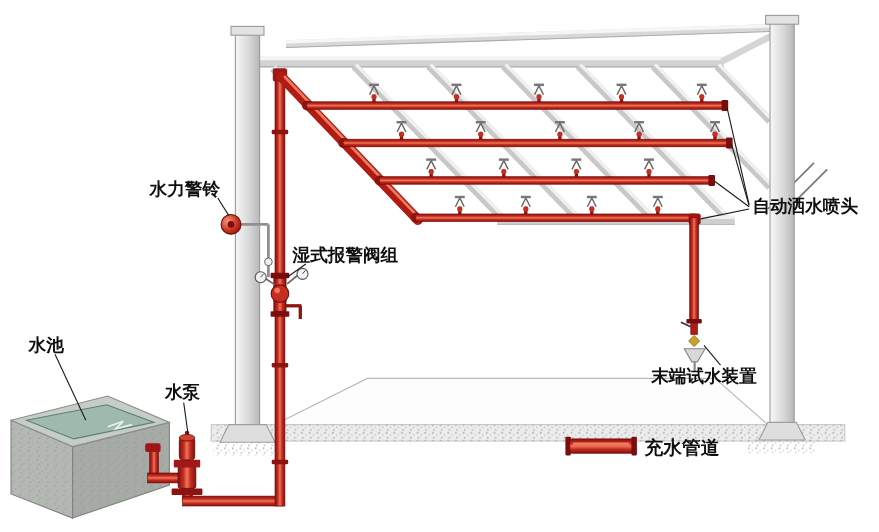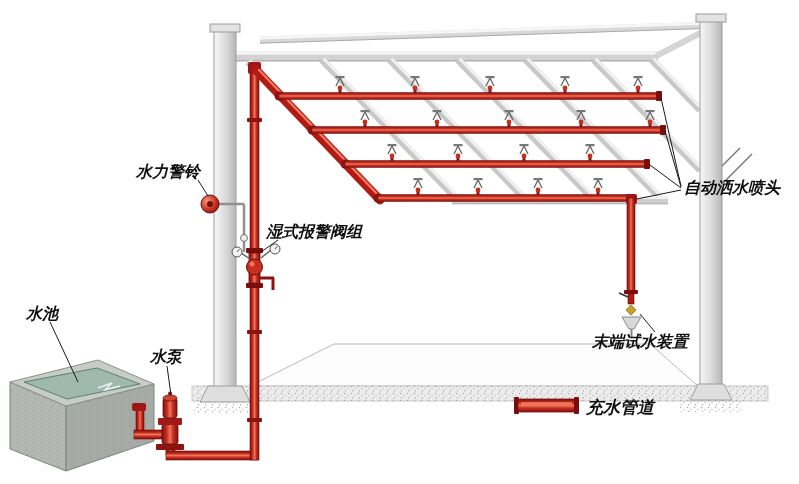--- a/index.html
+++ b/index.html
@@ -2,21 +2,20 @@
 <html><head>
 <meta charset="utf-8">
 <style>
   html,body{margin:0;padding:0;background:#ffffff;}
   .stage{
     position:relative;
     width:799px;height:484px;
     background:#ffffff;
     overflow:hidden;
     font-family:"Liberation Sans","DejaVu Sans",sans-serif;
-    font-style:italic;
   }
   svg{display:block;}
   .lbl{font-size:16px;font-weight:bold;fill:#0f0f0f;}
   .lbl-legend{font-size:17px;font-weight:bold;fill:#0f0f0f;}
   .ptr{stroke:#1a1a1a;stroke-width:1;fill:none;}
 </style>
 </head>
 <body>
 
 <div class="stage">

